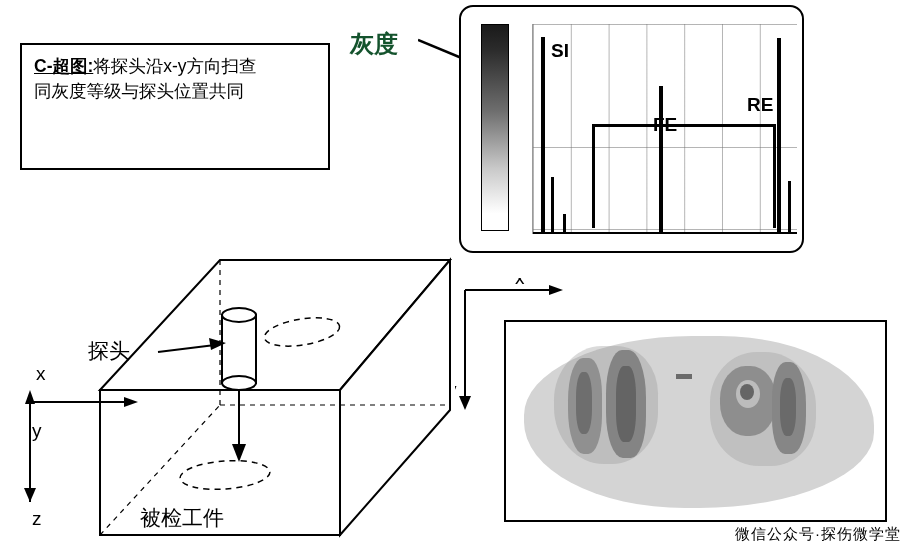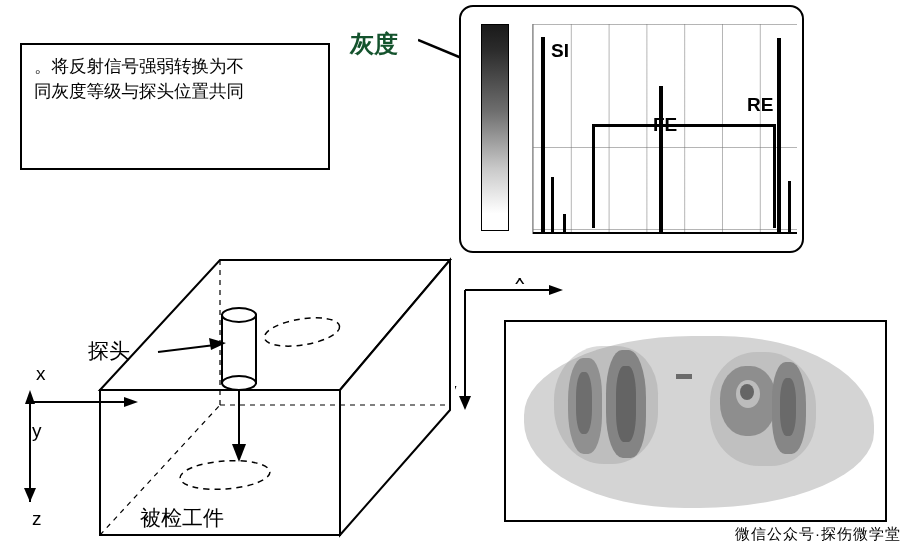--- a/index.html
+++ b/index.html
@@ -87,21 +87,23 @@
   #xy-axes{left:455px;top:278px;width:110px;height:140px;}
 
   #watermark{
     right:8px;bottom:4px;font-size:15px;color:#000000;letter-spacing:1px;
   }
 </style>
 </head>
 <body>
 
 <div class="abs" id="desc-box">
-  <div class="line">。将反射信号强弱转换为不</div>
+  <div class="line">
+    <span class="head">C-超图:</span><span>将探头沿x-y方向扫查</span>
+  </div>
   <div class="line">同灰度等级与探头位置共同</div>
 </div>
 
 <div class="abs" id="gray-label">灰度</div>
 <svg class="abs" id="gray-arrow" viewBox="0 0 70 30">
   <line x1="0" y1="2" x2="58" y2="26" stroke="#000" stroke-width="2.5"></line>
   <polygon points="70,30 52,25 58,15" fill="#000"></polygon>
 </svg>
 
 <div class="abs" id="ascan-panel"></div>

